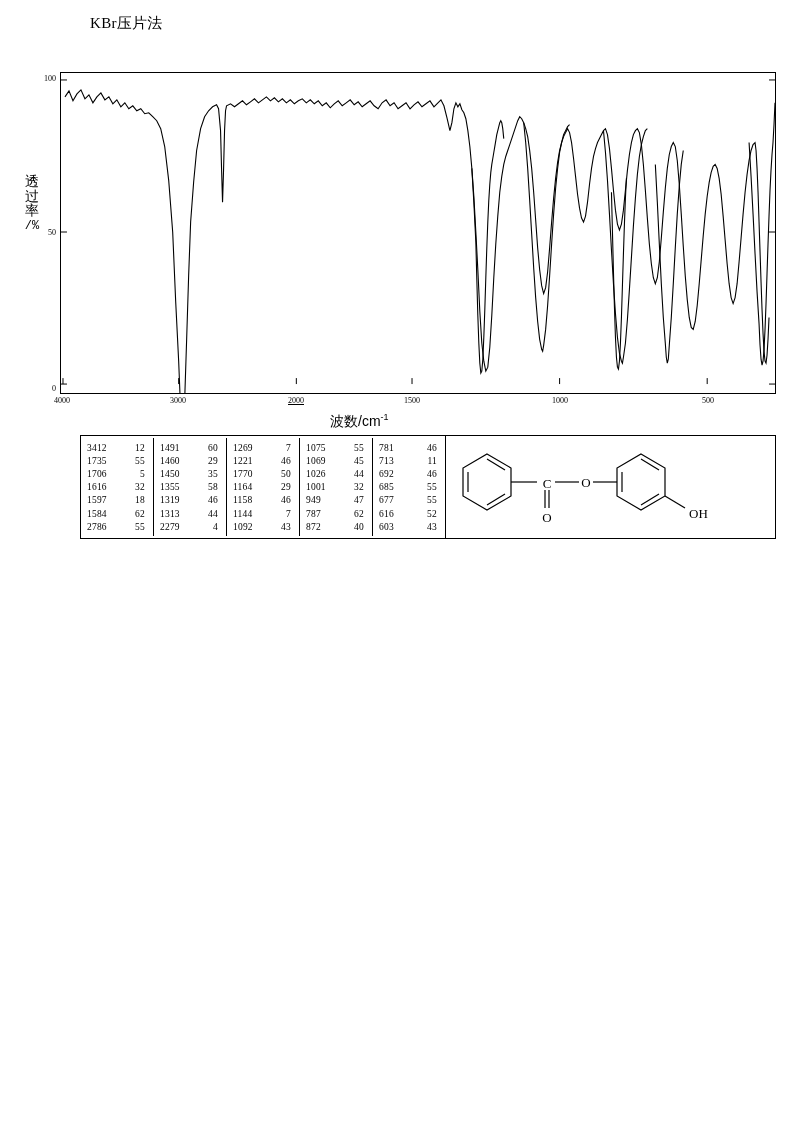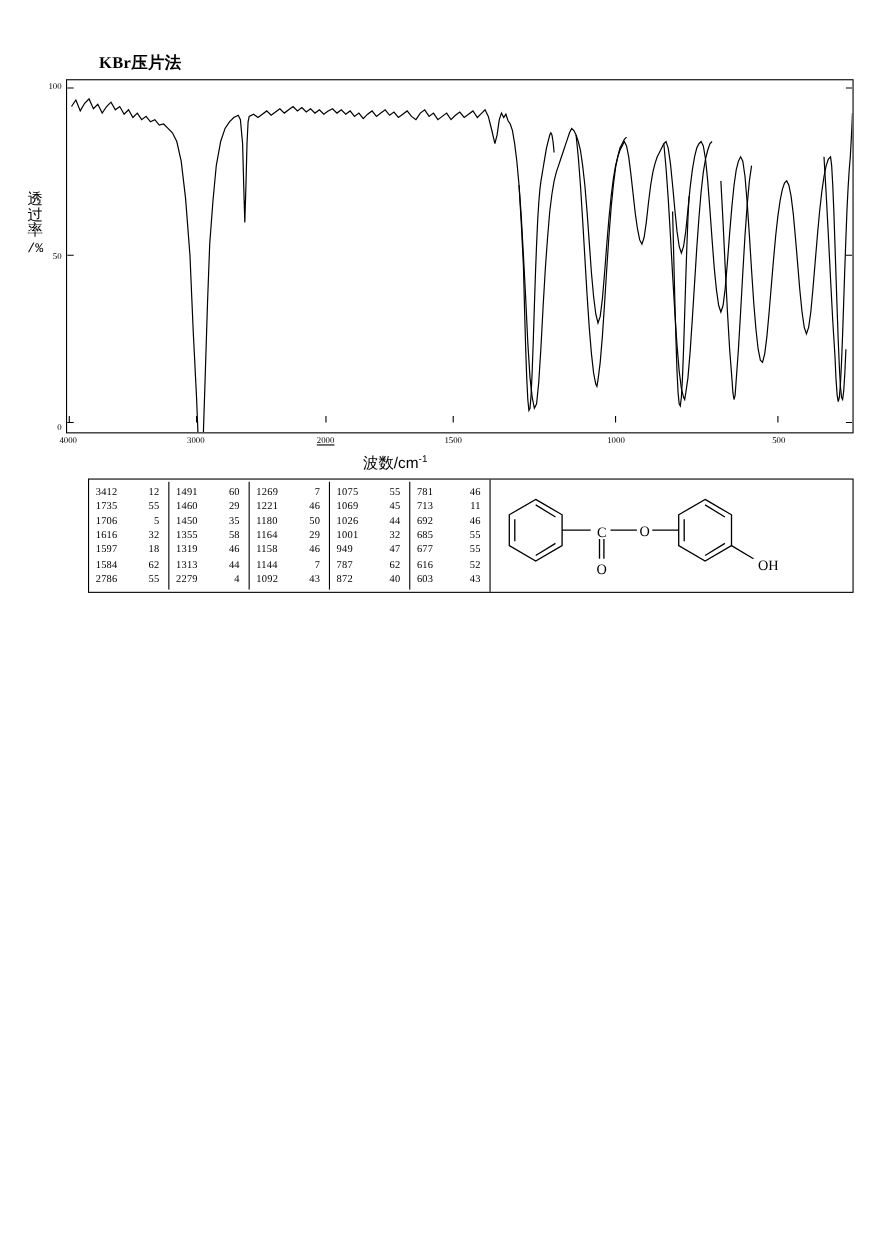--- a/index.html
+++ b/index.html
@@ -16,25 +16,24 @@
   }
   #page {
     position: absolute;
     left: 0; top: 0;
     width: 794px;
     height: 1134px;
   }
   .method-label {
     position: absolute;
     left: 90px;
-    top: 48px;
+    top: 14px;
     font-size: 15px;
     font-family: "Liberation Serif", serif;
     letter-spacing: 0.3px;
-    font-weight: bold;
   }
   
   #plot-area {
     position: absolute;
     left: 60px;
     top: 72px;
     width: 716px;
     height: 322px;
     border: 1px solid #000;
     box-sizing: border-box;
@@ -268,21 +267,21 @@
       <div class="peak-col">
         <div class="peak-row">
             <span class="peak-wn">1269</span>
             <span class="peak-val">7</span>
           </div>
         <div class="peak-row">
             <span class="peak-wn">1221</span>
             <span class="peak-val">46</span>
           </div>
         <div class="peak-row">
-            <span class="peak-wn">1180</span>
+            <span class="peak-wn">1770</span>
             <span class="peak-val">50</span>
           </div>
         <div class="peak-row">
             <span class="peak-wn">1164</span>
             <span class="peak-val">29</span>
           </div>
         <div class="peak-row">
             <span class="peak-wn">1158</span>
             <span class="peak-val">46</span>
           </div>

